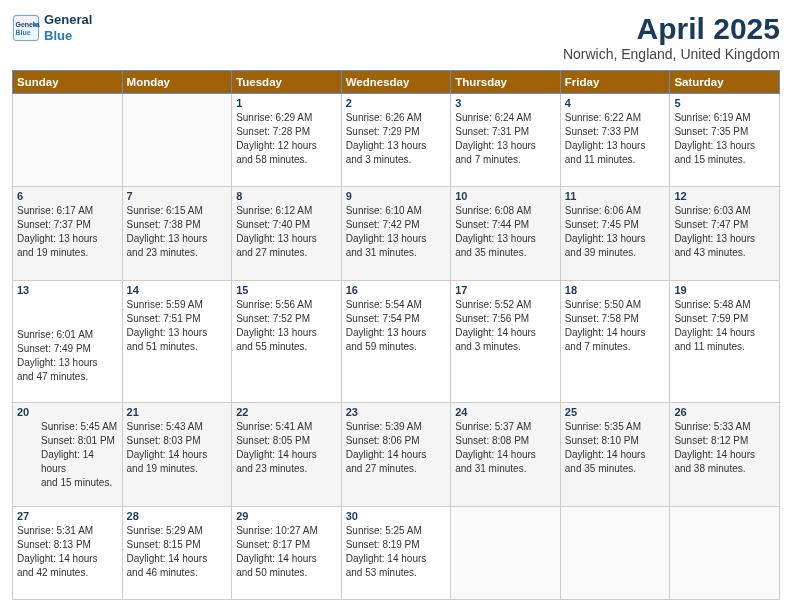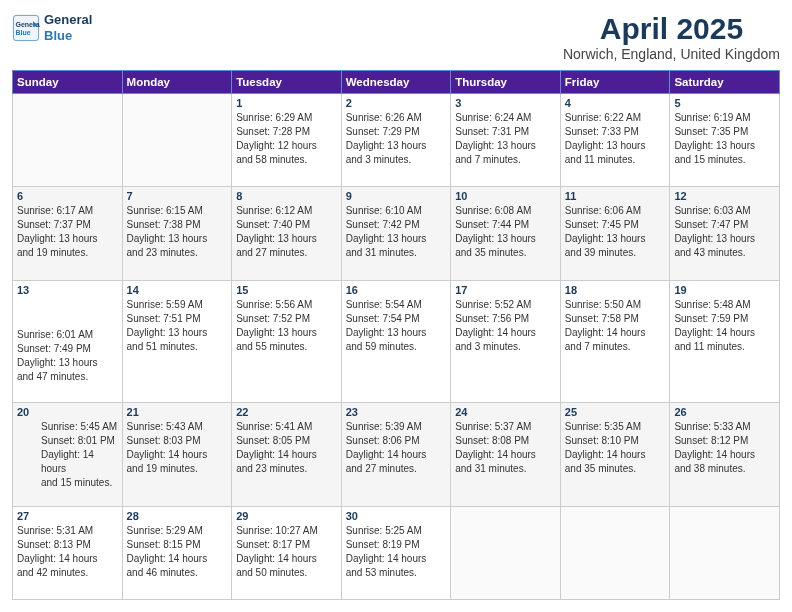--- a/index.html
+++ b/index.html
@@ -33,40 +33,40 @@
       font-size: 13px;
       font-weight: bold;
       color: #1a3a5c;
       line-height: 1.2;
     }
     .logo-icon {
       width: 28px;
       height: 28px;
     }
     .title-block {
-      text-align: center;
+      text-align: right;
     }
     .main-title {
       font-size: 30px;
       font-weight: bold;
       color: #1a3a5c;
     }
     .subtitle {
       font-size: 14px;
       color: #444;
     }
     .calendar {
       flex: 1;
       border: 1px solid #ccc;
       border-collapse: collapse;
       width: 100%;
       table-layout: fixed;
     }
     .calendar thead tr th {
-      background-color: #4c1d95;
+      background-color: #a16207;
       color: #fff;
       font-size: 11.5px;
       font-weight: bold;
       padding: 5px 4px;
       text-align: left;
       border: 1px solid #5a8ed0;
     }
     .calendar tbody tr td {
       border: 1px solid #ccc;
       vertical-align: top;

